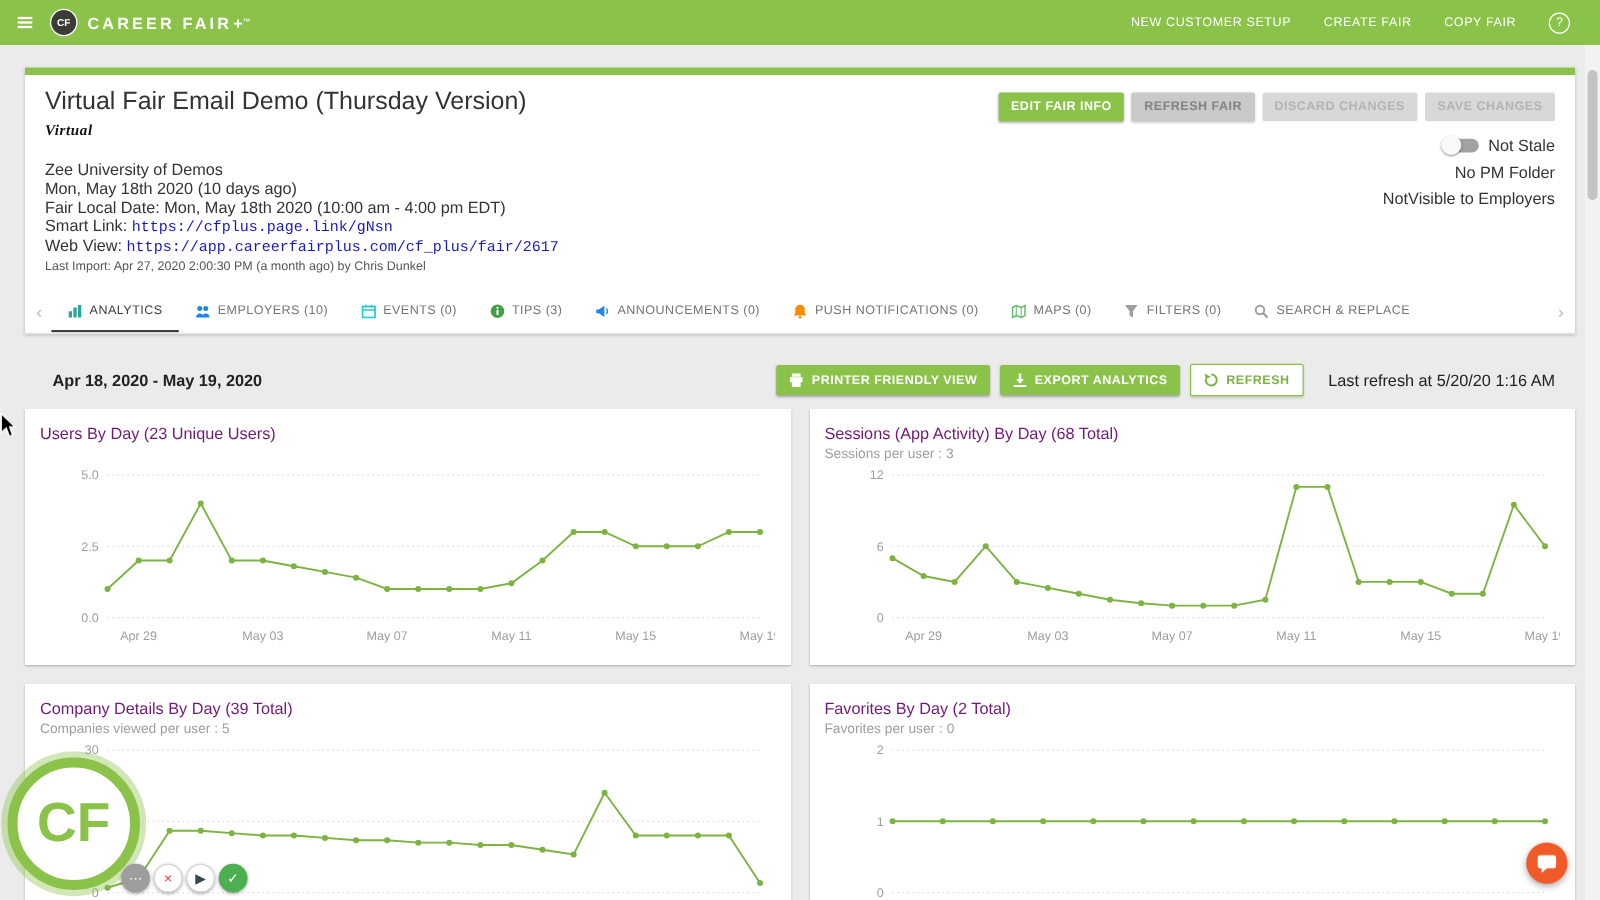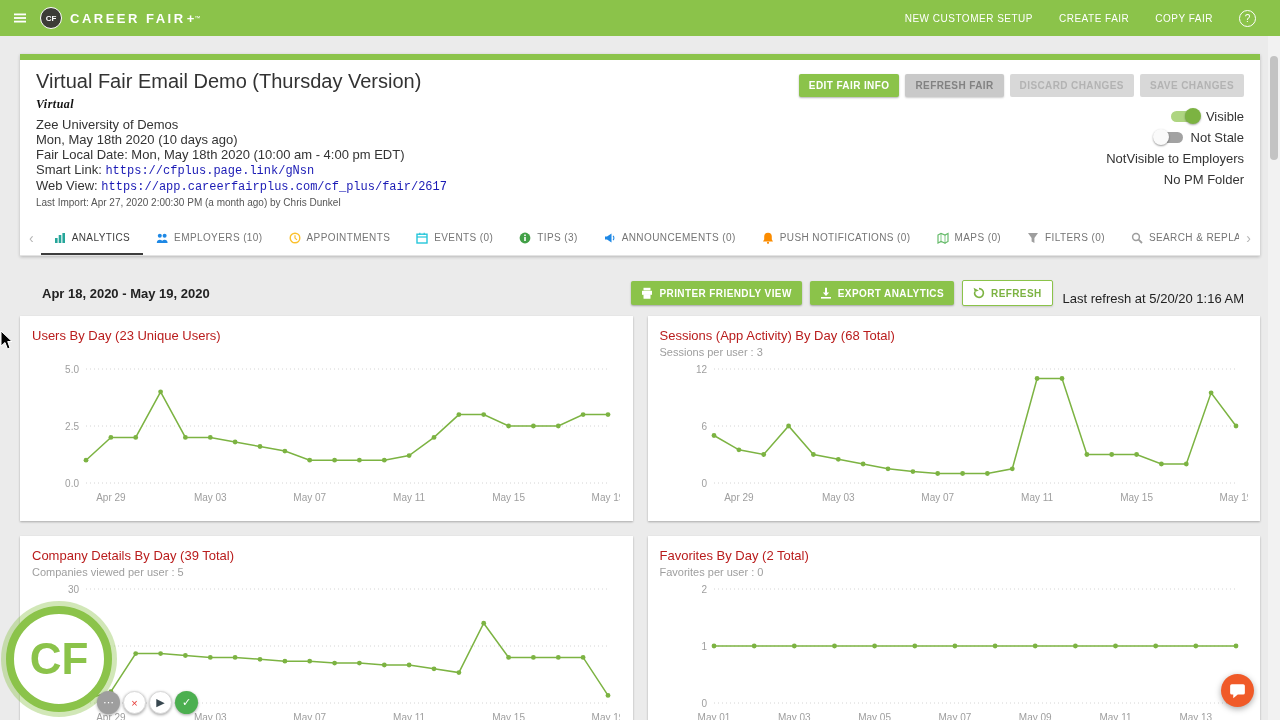--- a/index.html
+++ b/index.html
@@ -22,21 +22,21 @@
   .topbar-item{font-size:10px;letter-spacing:.5px;cursor:pointer;white-space:nowrap}
   .help-circle{width:17px;height:17px;border:1px solid #fff;border-radius:50%;display:flex;
     align-items:center;justify-content:center;font-size:10px;cursor:pointer}
 
   
   .main-card{margin:18px 20px 0;background:#fff;box-shadow:0 1px 3px rgba(0,0,0,.22)}
   .accent-strip{height:6px;background:var(--accent)}
   .fair-header{position:relative;padding:10px 16px 6px}
   .fair-title{font-size:20px;color:#333;font-weight:400;margin-bottom:4px}
   .virtual-badge{font-style:italic;font-weight:bold;font-size:12px;color:#111;
-    font-family:"Liberation Serif",serif;letter-spacing:.5px;margin-bottom:5px}
+    font-family:"Liberation Serif",serif;letter-spacing:.5px;margin-bottom:16px}
   .info-line{font-size:13px;color:#333;margin:0 0}
   .mono-link{font-family:"Liberation Mono",monospace;font-size:12px;color:var(--link);
     text-decoration:none}
   .small-line{font-size:10px;color:#555;margin-top:3px}
   .header-right{position:absolute;top:14px;right:16px;text-align:right}
   .btn-row{display:flex;gap:6px;justify-content:flex-end;margin-bottom:12px}
   .btn{font-size:10px;font-weight:bold;letter-spacing:.4px;padding:6px 10px;border:none;
     border-radius:2px;cursor:pointer;font-family:Liberation Sans, sans-serif;white-space:nowrap}
   .btn.green{background:var(--accent);color:#fff;box-shadow:0 1px 2px rgba(0,0,0,.3)}
   .btn.gray{background:#c9c9c9;color:#828282;box-shadow:0 1px 2px rgba(0,0,0,.2)}
@@ -61,28 +61,28 @@
   .tab-list{display:flex;flex:1;overflow:hidden;height:100%}
   .tab{display:flex;align-items:center;gap:6px;height:100%;padding:0 13px;font-size:10px;
     letter-spacing:.4px;color:#757575;white-space:nowrap;cursor:pointer;flex:0 0 auto}
   .tab.active{color:#3d3d3d;box-shadow:inset 0 -2px 0 #3d3d3d}
   .ticon{display:inline-flex}
   .ticon svg,.btn svg{display:block}
 
   
   .analytics-bar{display:flex;align-items:center;margin:24px 20px 10px;padding:0 16px 0 22px}
   .date-range{font-size:13px;font-weight:bold;color:#222}
-  .abar-right{margin-left:auto;display:flex;align-items:flex-end;gap:4px}
+  .abar-right{margin-left:auto;display:flex;align-items:center;gap:14px}
   .abar-buttons{display:flex;align-items:center;gap:8px}
   .last-refresh{font-size:13px;color:#222;margin-left:6px;white-space:nowrap}
 
   
   .charts{display:grid;grid-template-columns:1fr 1fr;gap:15px;margin:0 20px}
   .chart-card{background:#fff;box-shadow:0 1px 2px rgba(0,0,0,.28);padding:12px 6px 2px 12px}
-  .chart-title{font-size:13px;color:#b91c1c}
+  .chart-title{font-size:13px;color:#701a75}
   .chart-subtitle{font-size:11px;color:#9e9e9e;margin-top:3px;min-height:13px}
   .chart-card svg{display:block}
   svg text{font-family:"Liberation Sans",sans-serif}
 
   
   .cf-watermark{position:fixed;left:6px;top:606px;width:106px;height:106px;border-radius:50%;
     background:#fff;border:8px solid var(--accent);box-shadow:0 0 0 5px rgba(139,195,74,.4);
     display:flex;align-items:center;justify-content:center;z-index:50}
   .cf-watermark span{font-size:44px;font-weight:bold;color:var(--accent)}
   .player-controls{position:fixed;left:97px;top:691px;display:flex;gap:3px;z-index:51}
@@ -143,36 +143,30 @@
     <div class="small-line">Last Import: Apr 27, 2020 2:00:30 PM (a month ago) by Chris Dunkel</div>
     <div class="header-right">
       <div class="btn-row">
           <button class="btn green">EDIT FAIR INFO</button>
           <button class="btn gray">REFRESH FAIR</button>
           <button class="btn disabled">DISCARD CHANGES</button>
           <button class="btn disabled">SAVE CHANGES</button>
         </div>
       <div class="toggles">
           <div class="toggle-row">
-            <span class="switch on">
-              <span class="knob"></span>
-            </span>
-            <span>Visible</span>
-          </div>
-          <div class="toggle-row">
             <span class="switch off">
               <span class="knob"></span>
             </span>
             <span>Not Stale</span>
           </div>
           <div class="toggle-row">
-            <span>NotVisible to Employers</span>
+            <span>No PM Folder</span>
           </div>
           <div class="toggle-row">
-            <span>No PM Folder</span>
+            <span>NotVisible to Employers</span>
           </div>
         </div>
     </div>
   </div>
 
   <div class="tabs">
     <span class="tab-chevron">‹</span>
     <div class="tab-list">
         <div class="tab active">
           <span class="ticon" style="color: rgb(38, 166, 154);">
@@ -186,29 +180,20 @@
         </div>
         <div class="tab">
           <span class="ticon" style="color: rgb(30, 136, 229);">
             <svg width="12" height="12" viewBox="0 0 12 12" fill="currentColor">
               <circle cx="3.8" cy="3.8" r="2"></circle>
               <circle cx="8.6" cy="3.8" r="2"></circle>
               <path d="M0.8 11c0-2 1.4-3.2 3-3.2s3 1.2 3 3.2zM5.6 11c0-2 1.4-3.2 3-3.2s3 1.2 3 3.2z"></path>
             </svg>
           </span>
           <span>EMPLOYERS (10)</span>
-        </div>
-        <div class="tab">
-          <span class="ticon" style="color: rgb(251, 192, 45);">
-            <svg width="12" height="12" viewBox="0 0 12 12" fill="currentColor">
-              <circle cx="6" cy="6" r="4.8" fill="none" stroke="currentColor" stroke-width="1.4"></circle>
-              <path d="M6 3.2v2.9l2 1.8" fill="none" stroke="currentColor" stroke-width="1.2"></path>
-            </svg>
-          </span>
-          <span>APPOINTMENTS</span>
         </div>
         <div class="tab">
           <span class="ticon" style="color: rgb(38, 198, 218);">
             <svg width="12" height="12" viewBox="0 0 12 12" fill="currentColor">
               <rect x="1" y="2.2" width="10" height="8.8" fill="none" stroke="currentColor" stroke-width="1.4"></rect>
               <line x1="1" y1="5" x2="11" y2="5" stroke="currentColor" stroke-width="1.2"></line>
               <line x1="3.8" y1="0.8" x2="3.8" y2="3" stroke="currentColor" stroke-width="1.2"></line>
               <line x1="8.2" y1="0.8" x2="8.2" y2="3" stroke="currentColor" stroke-width="1.2"></line>
             </svg>
           </span>

